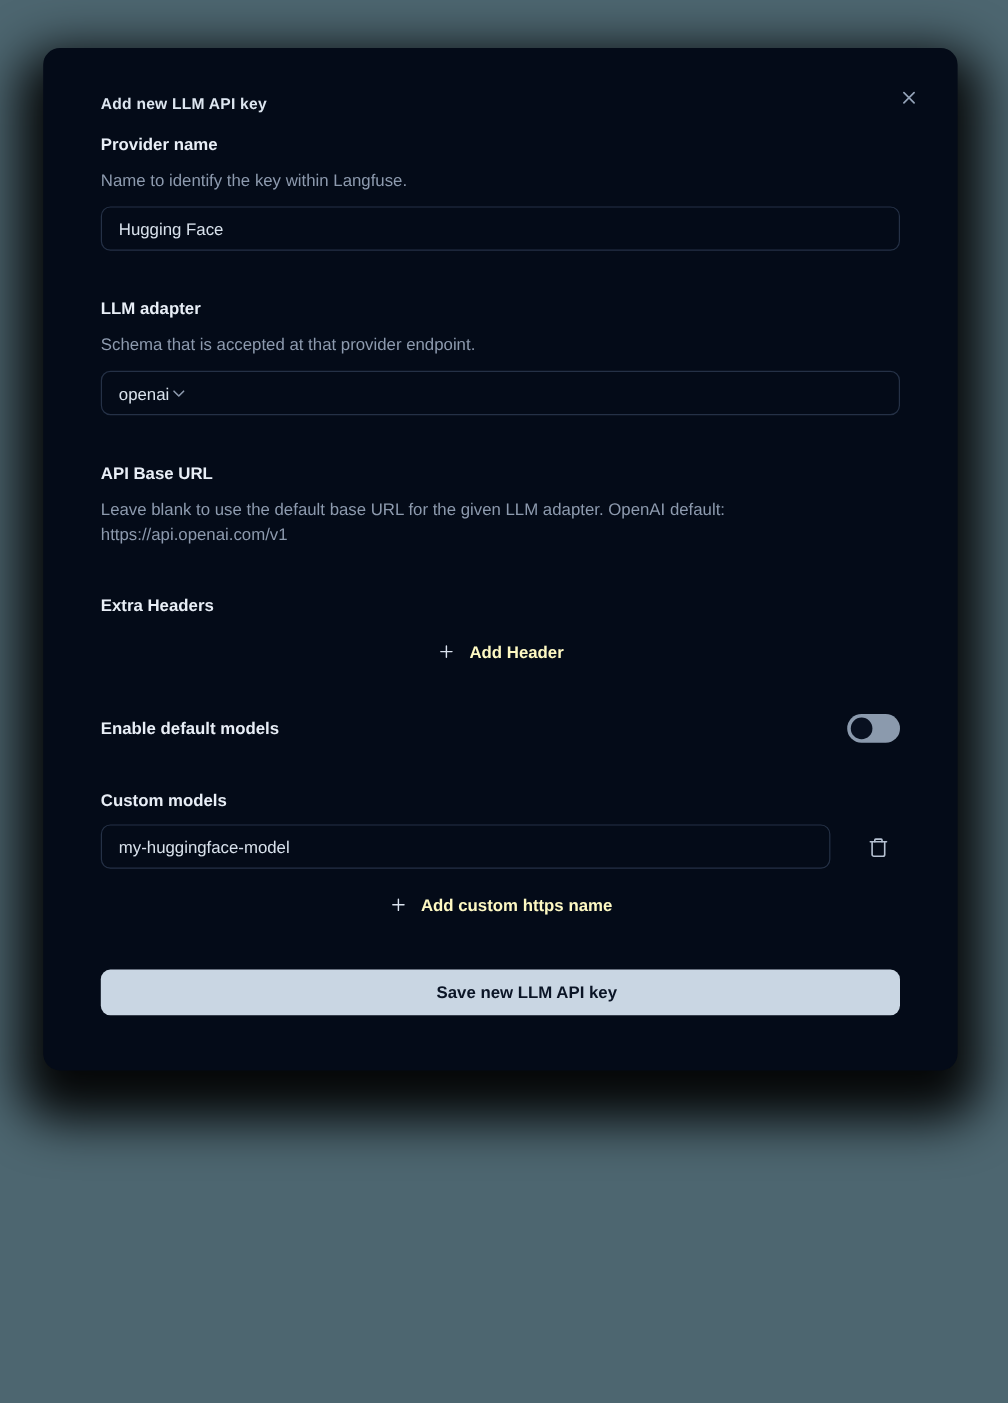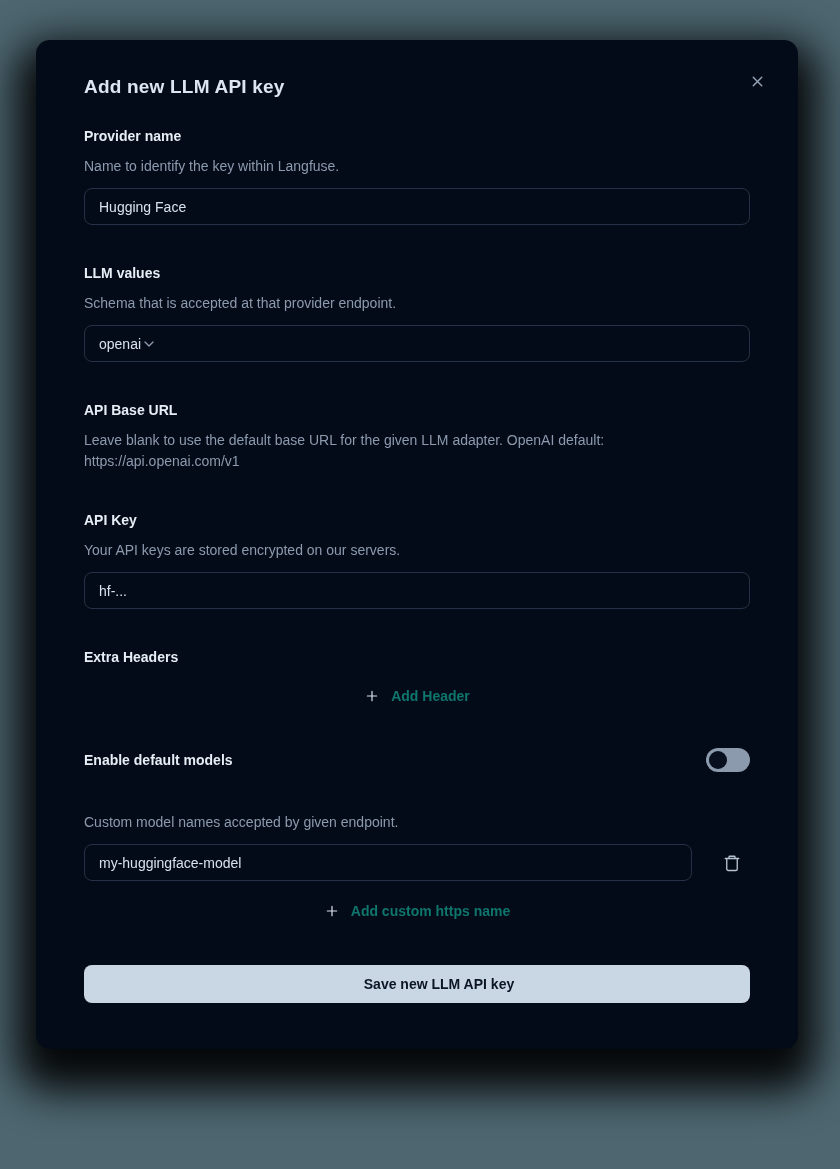--- a/index.html
+++ b/index.html
@@ -27,26 +27,26 @@
     position:absolute;
     left:36px;top:40px;
     width:762px;
     background:var(--modal-bg);
     border-radius:14px;
     box-shadow:0 22px 42px 20px rgba(0,0,0,0.93);
     padding:34px 48px 46px 48px;
     color:var(--label);
   }
   .dialog-title{
-    font-size:19px;
+    font-size:13px;
     font-weight:700;
     letter-spacing:.2px;
     color:#dde6f0;
     line-height:26px;
-    margin-bottom:28px;
+    margin-bottom:12px;
   }
   .close-btn{
     position:absolute;
     top:30px;right:30px;
     width:22px;height:22px;
     background:transparent;
     border:none;
     cursor:pointer;
     display:flex;align-items:center;justify-content:center;
     padding:0;
@@ -85,21 +85,21 @@
     cursor:pointer;
   }
   .add-btn{
     display:flex;
     align-items:center;
     justify-content:center;
     gap:11px;
     background:transparent;
     border:none;
     cursor:pointer;
-    color:#0f766e;
+    color:#fef9c3;
     font-family:"Liberation Sans","DejaVu Sans",sans-serif;
     font-size:14px;
     font-weight:700;
     margin:18px auto 0 auto;
     height:24px;
   }
   .toggle-row{
     display:flex;
     align-items:center;
     justify-content:space-between;
@@ -167,42 +167,37 @@
 
   
   <section class="field">
     <div class="field-label">Provider name</div>
     <div class="field-desc">Name to identify the key within Langfuse.</div>
     <input class="text-input" type="text" value="Hugging Face" style="">
   </section>
 
   
   <section class="field">
-    <div class="field-label">LLM values</div>
+    <div class="field-label">LLM adapter</div>
     <div class="field-desc">Schema that is accepted at that provider endpoint.</div>
     <div class="select-input">
       <span>openai</span>
       <svg class="icon-svg" width="16" height="16" viewBox="0 0 24 24" fill="none" stroke="#8d9aae" stroke-width="2" stroke-linecap="round" stroke-linejoin="round">
         <path d="M6 9l6 6 6-6"></path>
       </svg>
     </div>
   </section>
 
   
   <section class="field">
     <div class="field-label">API Base URL</div>
     <div class="field-desc">Leave blank to use the default base URL for the given LLM adapter. OpenAI default: https://api.openai.com/v1</div>
   </section>
 
   
-  <section class="field">
-    <div class="field-label">API Key</div>
-    <div class="field-desc">Your API keys are stored encrypted on our servers.</div>
-    <input class="text-input" type="text" value="hf-..." style="">
-  </section>
 
   
   <section class="field">
     <div class="field-label">Extra Headers</div>
     <button class="add-btn">
       <svg class="icon-svg" width="16" height="16" viewBox="0 0 24 24" fill="none" stroke="#dbe3ee" stroke-width="1.8" stroke-linecap="round">
         <path d="M12 5v14M5 12h14"></path>
       </svg>
       <span>Add Header</span>
     </button>
@@ -213,21 +208,21 @@
     <div class="toggle-row">
       <div class="field-label">Enable default models</div>
       <button class="toggle" aria-checked="false">
         <span class="knob"></span>
       </button>
     </div>
   </section>
 
   
   <section class="field" style="margin-bottom:0;">
-    <div class="field-desc">Custom model names accepted by given endpoint.</div>
+    <div class="field-label">Custom models</div>
     <div class="model-row">
       <input class="text-input" type="text" value="my-huggingface-model" style="">
       <button class="trash-btn">
         <svg class="icon-svg" width="18" height="20" viewBox="0 0 24 24" fill="none" stroke="#b6c2d2" stroke-width="1.8" stroke-linecap="round" stroke-linejoin="round">
           <path d="M3 6h18"></path>
           <path d="M8 6V4a1 1 0 0 1 1-1h6a1 1 0 0 1 1 1v2"></path>
           <path d="M19 6v14a2 2 0 0 1-2 2H7a2 2 0 0 1-2-2V6"></path>
         </svg>
       </button>
     </div>

